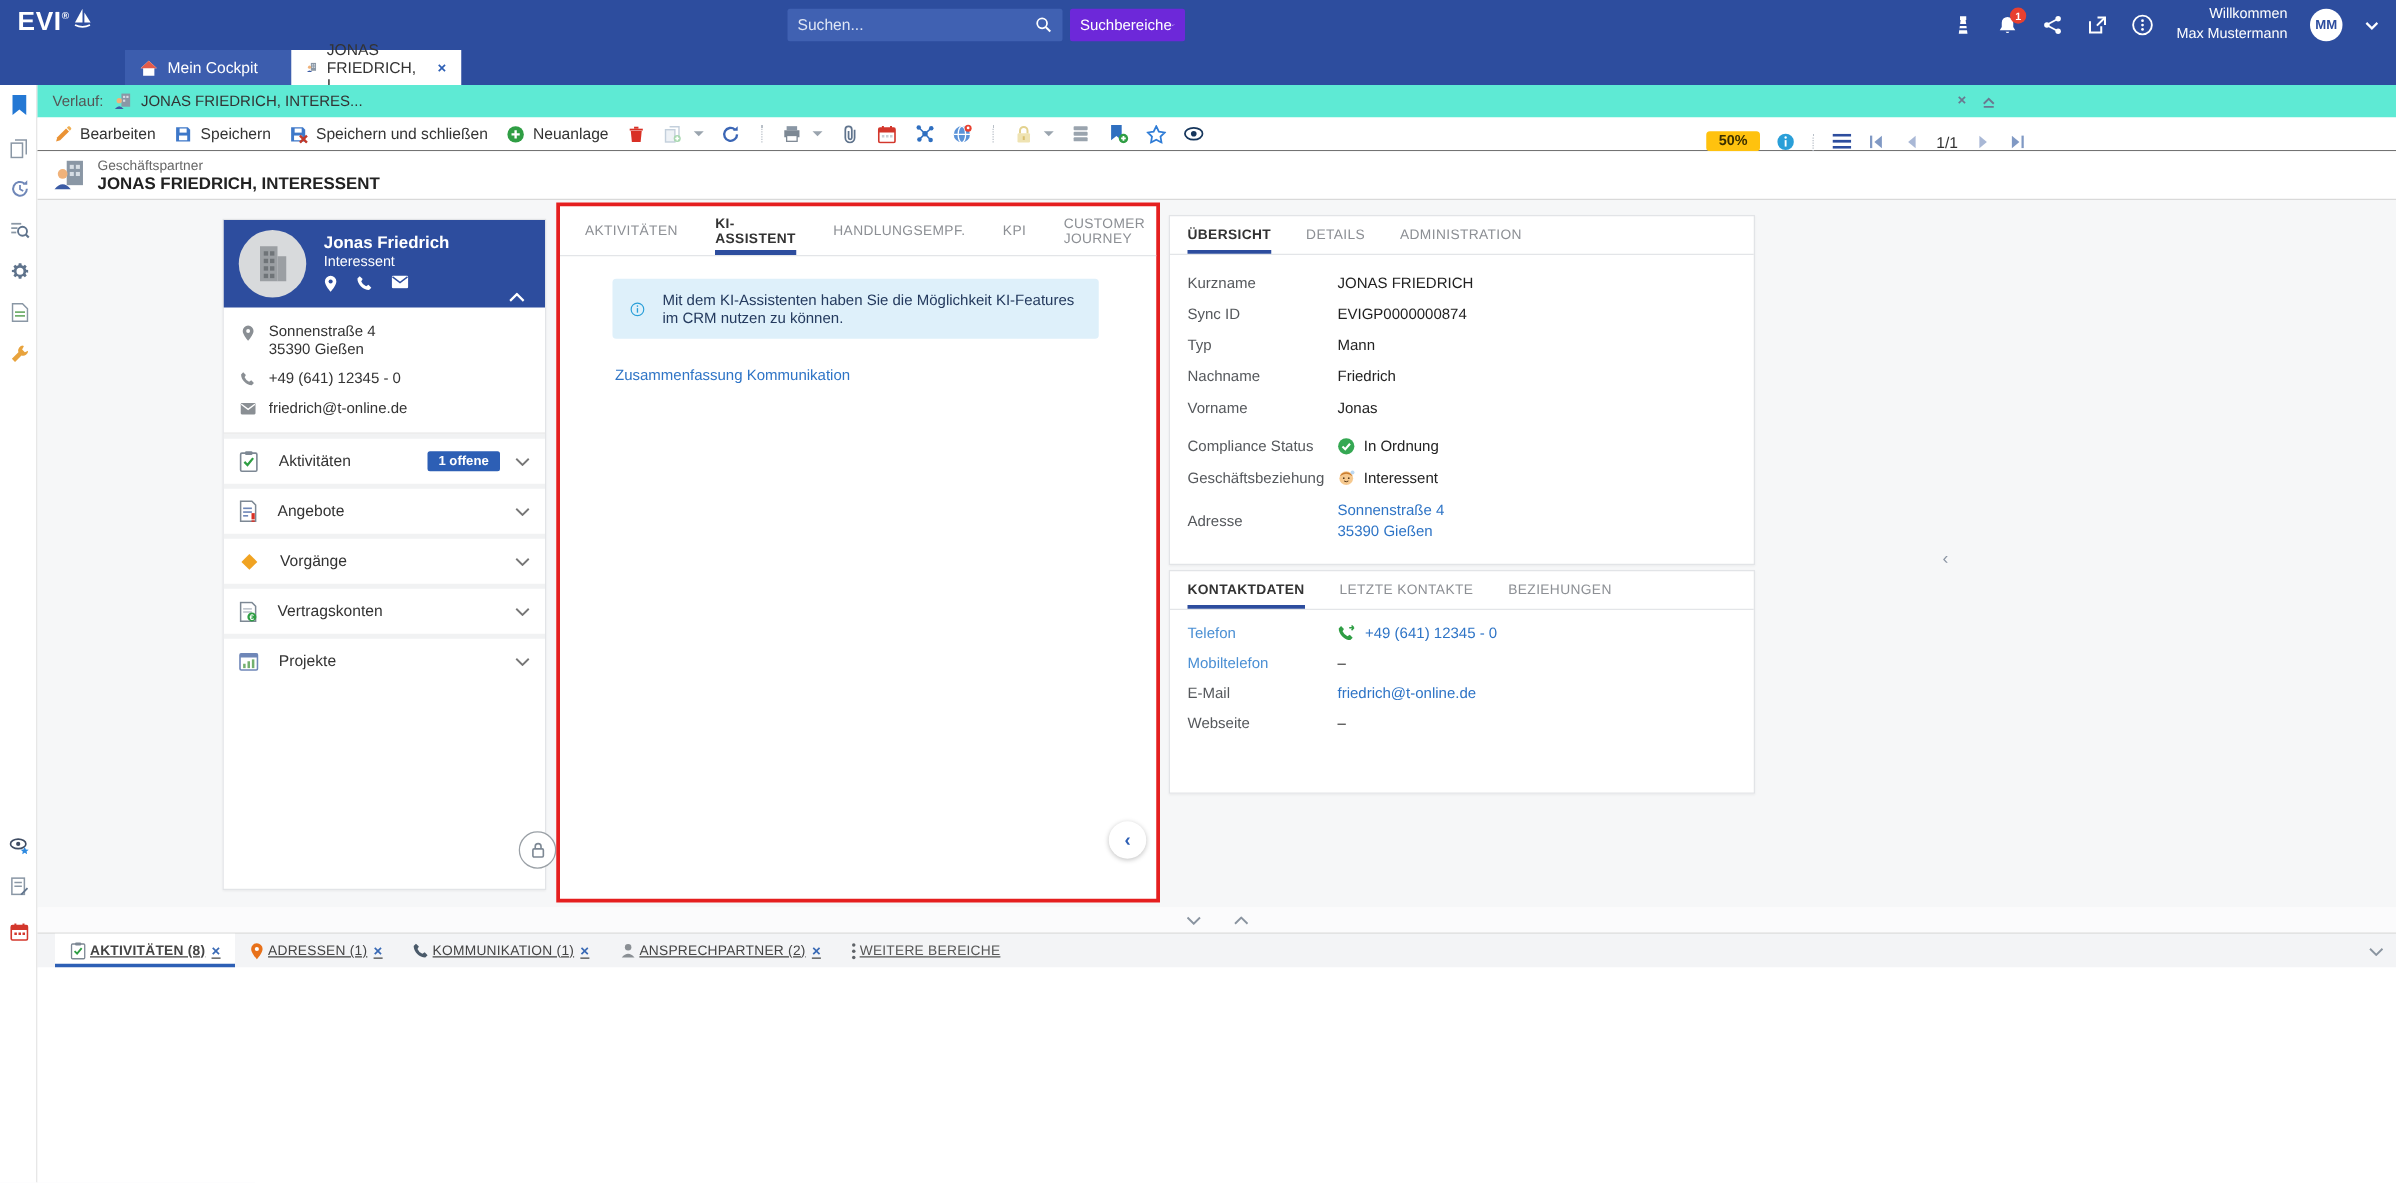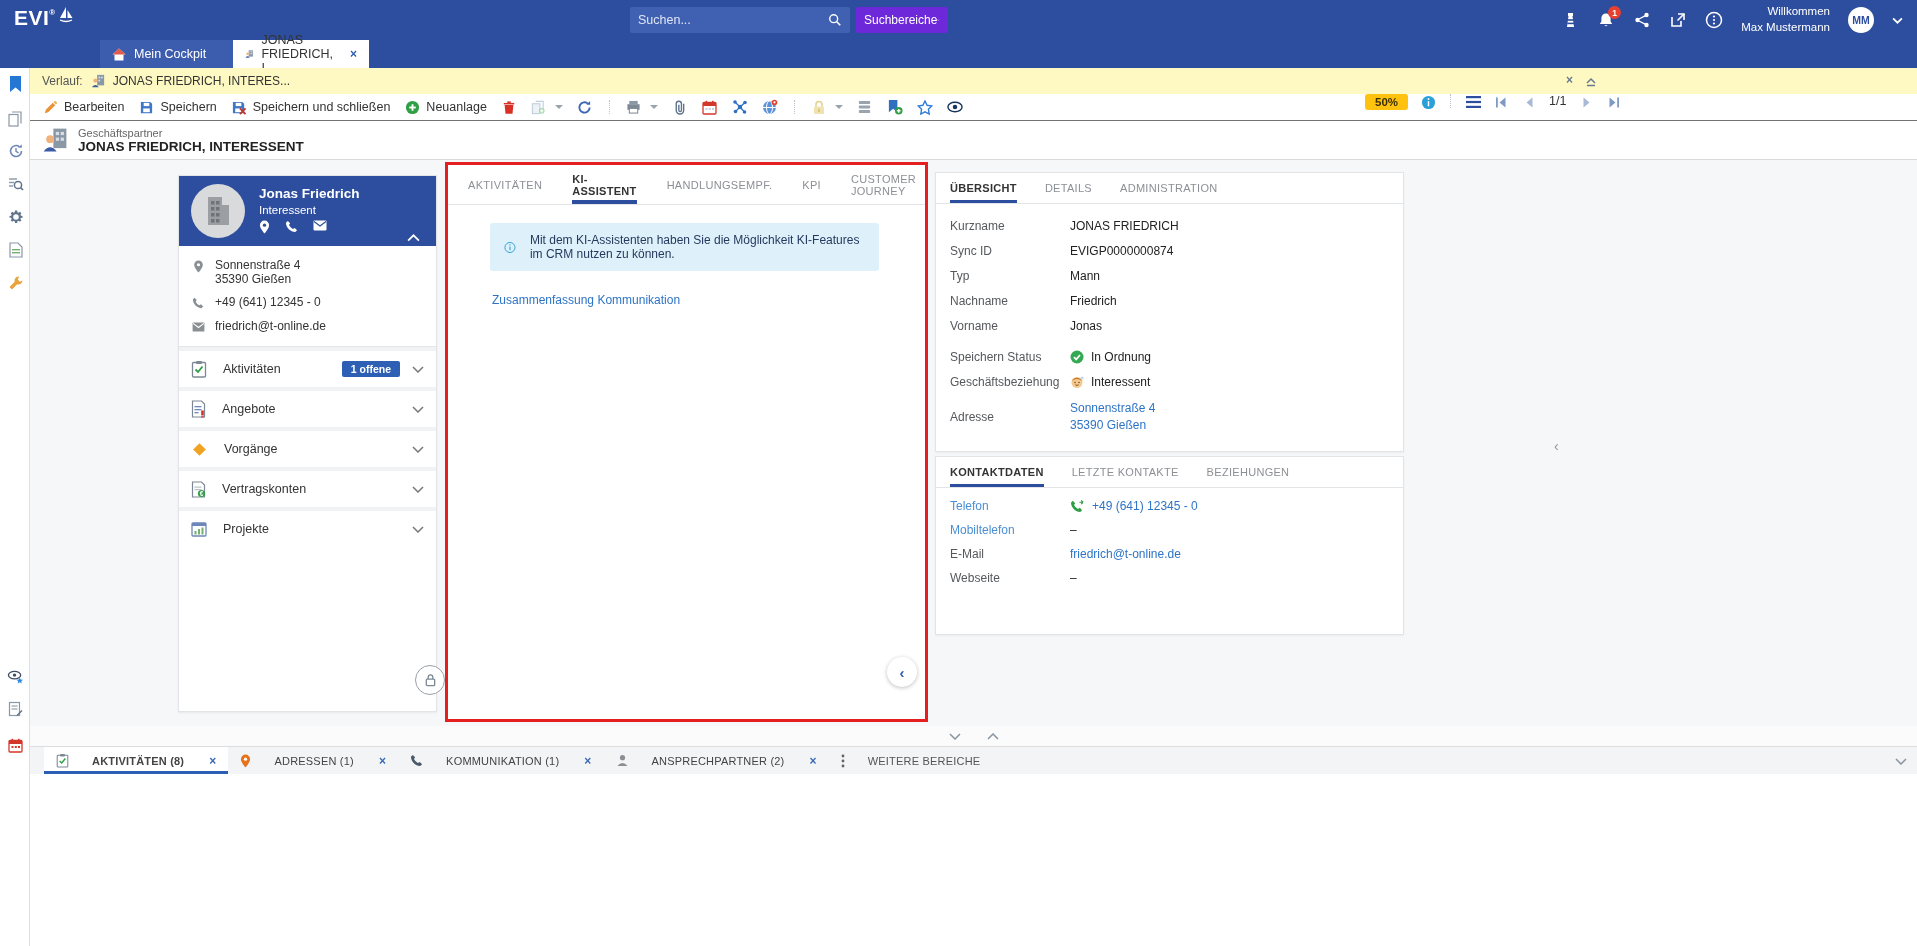--- a/index.html
+++ b/index.html
@@ -25,31 +25,31 @@
   .wtab { position:absolute; top:0; height:28px; display:flex; align-items:center; gap:8px; padding:0 12px; font-size:12.5px; cursor:pointer; }
   .wtab.inactive { left:100px; width:133px; background:#3c5dae; color:#fff; }
   .wtab.active { left:233px; width:136px; background:#fff; color:#333; }
   .wtab .closex { margin-left:auto; color:#2d5fb5; font-weight:bold; font-size:12px; }
 
   
   .leftbar { position:absolute; left:0; top:68px; width:30px; height:878px; background:#fff; border-right:1px solid #e0e0e0; }
   .railico { position:absolute; left:7px; width:17px; height:17px; display:flex; align-items:center; justify-content:center; }
 
   
-  .verlauf { position:absolute; left:30px; top:68px; width:1887px; height:26px; background:#fef9c3; display:flex; align-items:center; font-size:12px; color:#555; padding-left:12px; gap:8px; }
+  .verlauf { position:absolute; left:30px; top:68px; width:1887px; height:26px; background:#5eead4; display:flex; align-items:center; font-size:12px; color:#555; padding-left:12px; gap:8px; }
   .verlauf .entry { color:#333; }
   .verlauf-right { position:absolute; left:1536px; top:5px; display:flex; gap:12px; color:#6a7890; font-size:12px; }
 
   
   .toolbar { position:absolute; left:30px; top:94px; width:1887px; height:27px; background:#fff; border-bottom:1px solid #737373; display:flex; align-items:center; padding-left:12px; gap:14px; font-size:12.5px; color:#333; }
   .tbtn { display:flex; align-items:center; gap:6px; cursor:pointer; white-space:nowrap; }
   .ticon { width:16px; height:16px; display:inline-flex; align-items:center; justify-content:center; }
   .caret { width:0; height:0; border-left:4px solid transparent; border-right:4px solid transparent; border-top:4px solid #9aa4ae; margin-left:2px; }
   .vsep { width:1px; height:14px; border-left:1px dotted #b9c0c8; margin:0 2px; }
-  .toolbar-right { position:absolute; left:1335px; top:0; height:27px; display:flex; align-items:flex-start; gap:12px; }
+  .toolbar-right { position:absolute; left:1335px; top:0; height:27px; display:flex; align-items:flex-end; gap:12px; }
   .zoombadge { background:#ffc20e; color:#3a2f00; font-size:11.5px; font-weight:bold; padding:2px 10px; border-radius:3px; }
   .pagercur { font-size:12.5px; color:#333; }
 
   
   .recheader { position:absolute; left:30px; top:121px; width:1887px; height:39px; background:#fff; border-bottom:1px solid #d9d9d9; display:flex; align-items:center; padding-left:12px; gap:10px; }
   .rec-type { font-size:11px; color:#666; }
   .rec-title { font-size:13.5px; font-weight:bold; color:#222; }
 
   
   .main { position:absolute; left:30px; top:160px; width:1887px; height:566px; background:#f6f7f8; }
@@ -96,21 +96,21 @@
   .blue { color:#2e74c6; }
   .bluelabel { color:#4a8fd4; }
   .rcard1 .frow { height:25px; }
   .rcard2 .frow { height:24px; }
   .spacer6 { height:6px; }
   .edgehandle { position:absolute; left:1524px; top:278px; color:#8a94a3; font-size:14px; }
 
   
   .midstrip { position:absolute; left:30px; top:726px; width:1887px; height:20px; background:#fbfbfc; display:flex; align-items:center; justify-content:center; gap:26px; }
   .btabbar { position:absolute; left:30px; top:746px; width:1887px; height:28px; background:#f3f4f6; border-top:1px solid #ddd; display:flex; align-items:stretch; padding-left:14px; }
-  .btab { display:flex; align-items:center; gap:23px; padding:0 12px; font-size:11px; letter-spacing:.2px; color:#444; cursor:pointer; position:relative; }
+  .btab { display:flex; align-items:center; gap:3px; padding:0 12px; font-size:11px; letter-spacing:.2px; color:#444; cursor:pointer; position:relative;text-decoration:underline; }
   .btab.active { background:#fff; font-weight:bold; }
   .btab.active::after { content:""; position:absolute; left:0; right:0; bottom:0; height:3px; background:#2d5fb5; }
   .btab .closex { color:#3a6ab5; font-weight:bold; font-size:12px; margin-left:2px; }
   .btab.more { color:#555; }
   .btab-right { position:absolute; right:10px; top:0; height:28px; display:flex; align-items:center; }
   .bottomspace { position:absolute; left:30px; top:774px; width:1887px; height:172px; background:#fff; }
   svg { display:block; }
 </style>
 </head>
 <body>
@@ -701,21 +701,21 @@
         <div class="frow">
           <span class="flabel">Nachname</span>
           <span class="fvalue">Friedrich</span>
         </div>
         <div class="frow">
           <span class="flabel">Vorname</span>
           <span class="fvalue">Jonas</span>
         </div>
         <div class="spacer6"></div>
         <div class="frow">
-          <span class="flabel">Speichern Status</span>
+          <span class="flabel">Compliance Status</span>
           <span class="fvalue">
             <svg width="14" height="14" viewBox="0 0 14 14">
                 <circle cx="7" cy="7" r="6.5" fill="#35a853"></circle>
                 <polyline points="4,7.2 6.2,9.4 10,5" fill="none" stroke="#fff" stroke-width="1.7"></polyline>
               </svg>
             <span>In Ordnung</span>
           </span>
         </div>
         <div class="frow">
           <span class="flabel">Geschäftsbeziehung</span>

